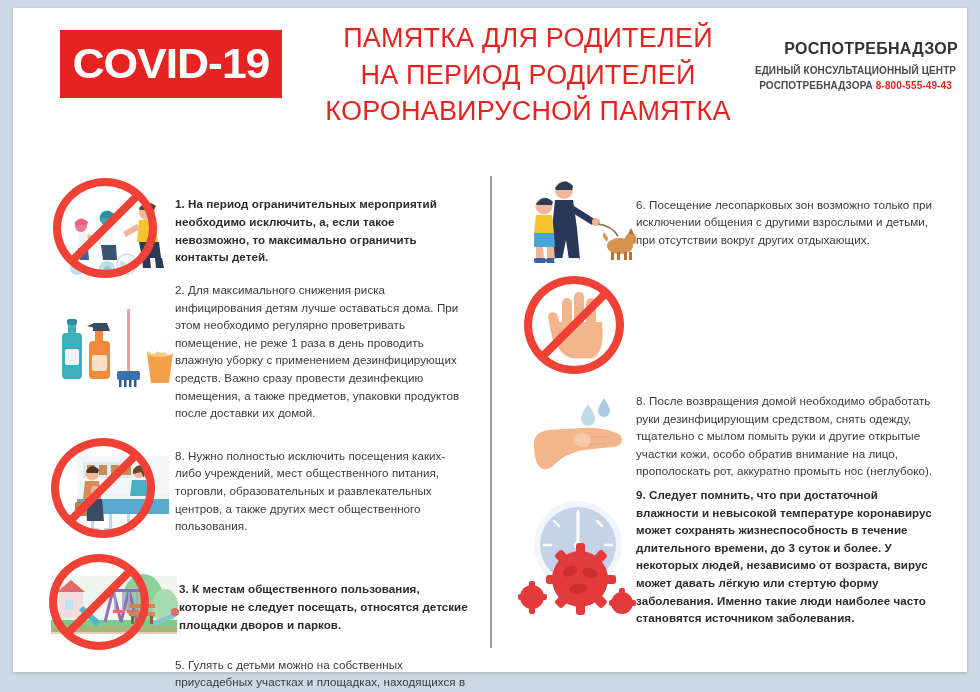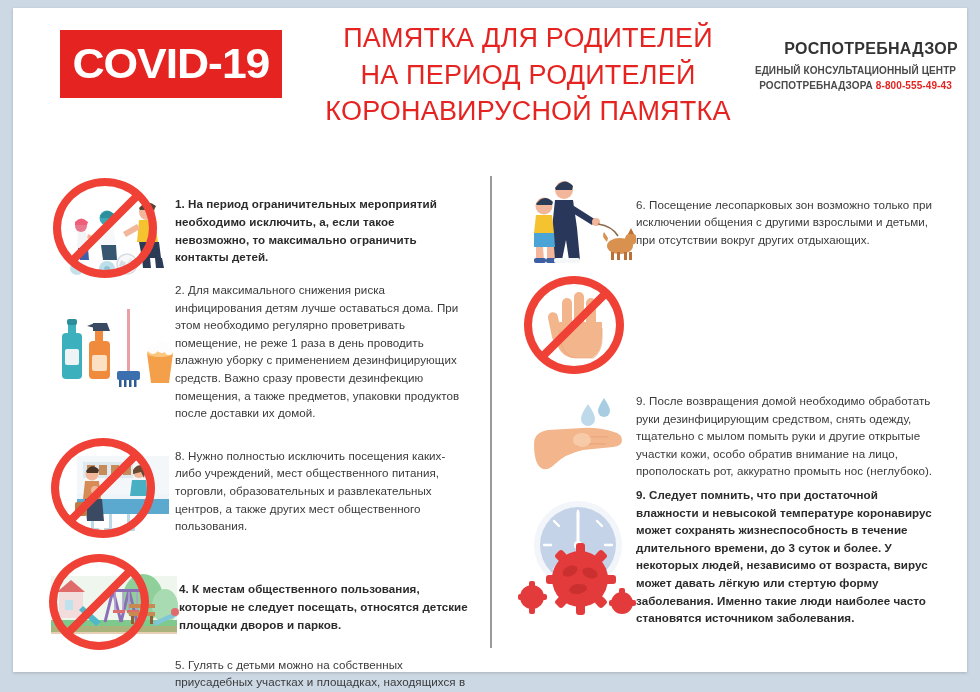--- a/index.html
+++ b/index.html
@@ -255,21 +255,21 @@
             <rect x="82" y="66" width="26" height="4" fill="#c98a52"></rect>
             <rect x="82" y="58" width="26" height="4" fill="#c98a52"></rect>
             <rect x="84" y="70" width="3" height="8" fill="#8f6136"></rect>
             <rect x="103" y="70" width="3" height="8" fill="#8f6136"></rect>
 
             <path d="M106 76 l22 -10 2 4 -22 10 z" fill="#7fc7d6"></path>
             <circle cx="128" cy="66" r="4" fill="#e06b6b"></circle>
           </svg>
           <div class="ban" style="left:2px;top:8px;width:100px;height:96px"></div>
         </div>
-        <div class="txt bold" style="padding-top:14px">4. К местам общественного пользования, которые не следует посещать, относятся детские площадки дворов и парков.</div>
+        <div class="txt bold" style="padding-top:14px">3. К местам общественного пользования, которые не следует посещать, относятся детские площадки дворов и парков.</div>
       </div>
 
       <div class="row" style="margin-top:2px">
         <div class="figure" style="width:128px;height:2px"></div>
         <div class="txt">5. Гулять с детьми можно на собственных приусадебных участках и площадках, находящихся в индивидуальном пользовании.</div>
       </div>
     </div>
 
     <div class="col col-right">
 
@@ -332,21 +332,21 @@
         <div class="figure" style="width:120px;height:98px">
           <svg viewBox="0 0 120 98" width="120" height="98">
             <path d="M72 18 q7 10 7 15 a7 7 0 0 1 -14 0 q0 -5 7 -15 z" fill="#bdd9ea"></path>
             <path d="M88 12 q6 9 6 13 a6 6 0 0 1 -12 0 q0 -4 6 -13 z" fill="#a8cde3"></path>
             <path d="M18 58 q0 -12 14 -14 l34 -2 q16 -1 32 4 q8 2 8 8 q0 6 -9 7 l-30 3 q-18 4 -28 14 q-8 8 -14 4 q-7 -5 -7 -24 z" fill="#f3b68c"></path>
             <path d="M64 52 q16 -2 28 -1" fill="none" stroke="#e8a37a" stroke-width="1.4" opacity=".7"></path>
             <path d="M60 60 q16 -3 30 -2" fill="none" stroke="#e8a37a" stroke-width="1.4" opacity=".7"></path>
             <ellipse cx="66" cy="54" rx="9" ry="7" fill="#f8cfaf" opacity=".8"></ellipse>
           </svg>
         </div>
-        <div class="txt" style="padding-top:2px">9. После возвращения домой необходимо обработать руки дезинфицирующим средством, снять одежду, тщательно с мылом помыть руки и другие открытые участки кожи, особо обратив внимание на лицо, прополоскать рот, аккуратно промыть нос (неглубоко).</div>
+        <div class="txt" style="padding-top:2px">8. После возвращения домой необходимо обработать руки дезинфицирующим средством, снять одежду, тщательно с мылом помыть руки и другие открытые участки кожи, особо обратив внимание на лицо, прополоскать рот, аккуратно промыть нос (неглубоко).</div>
       </div>
 
       <div class="row" style="">
         <div class="figure" style="width:120px;height:124px">
           <svg viewBox="0 0 120 124" width="120" height="124">
             <circle cx="62" cy="52" r="44" fill="#f2f5f9"></circle>
             <circle cx="62" cy="52" r="38" fill="#c5d3e8"></circle>
             <g stroke="#ffffff" stroke-width="2.4" stroke-linecap="round">
               <line x1="62" y1="18" x2="62" y2="25"></line>
                 <line x1="62" y1="79" x2="62" y2="86"></line>

